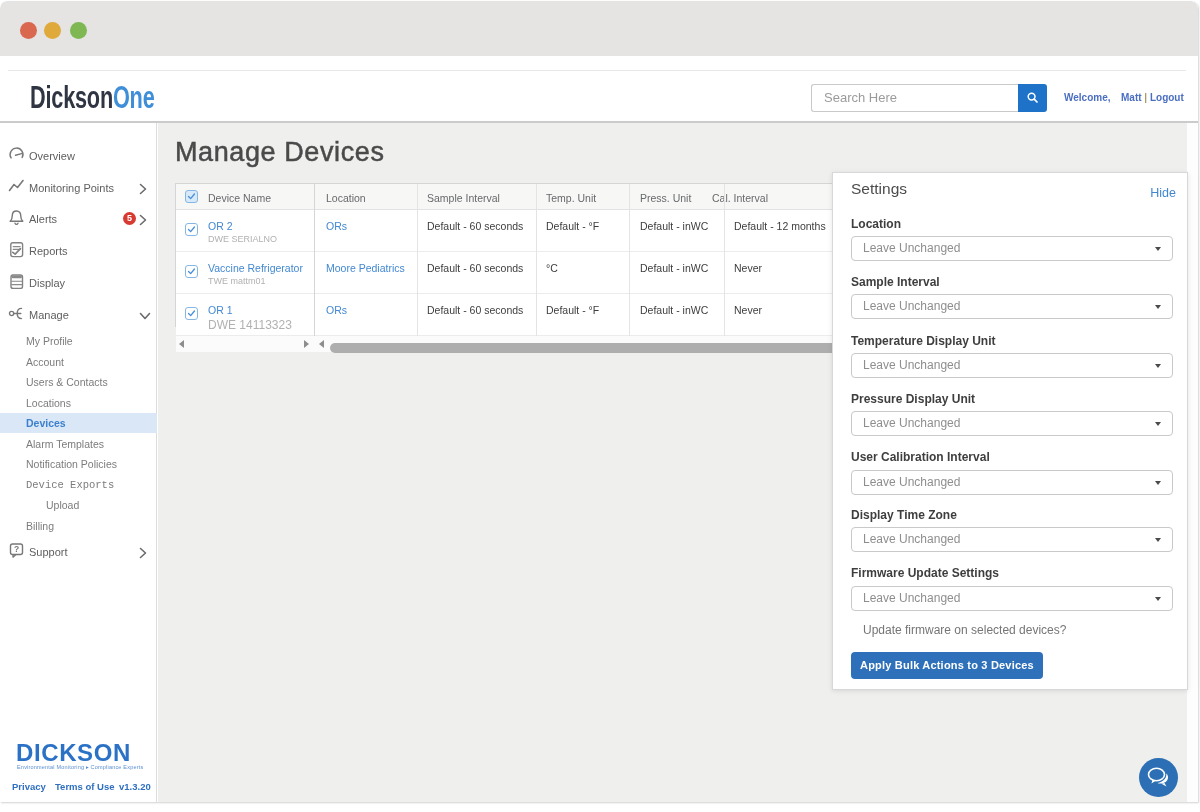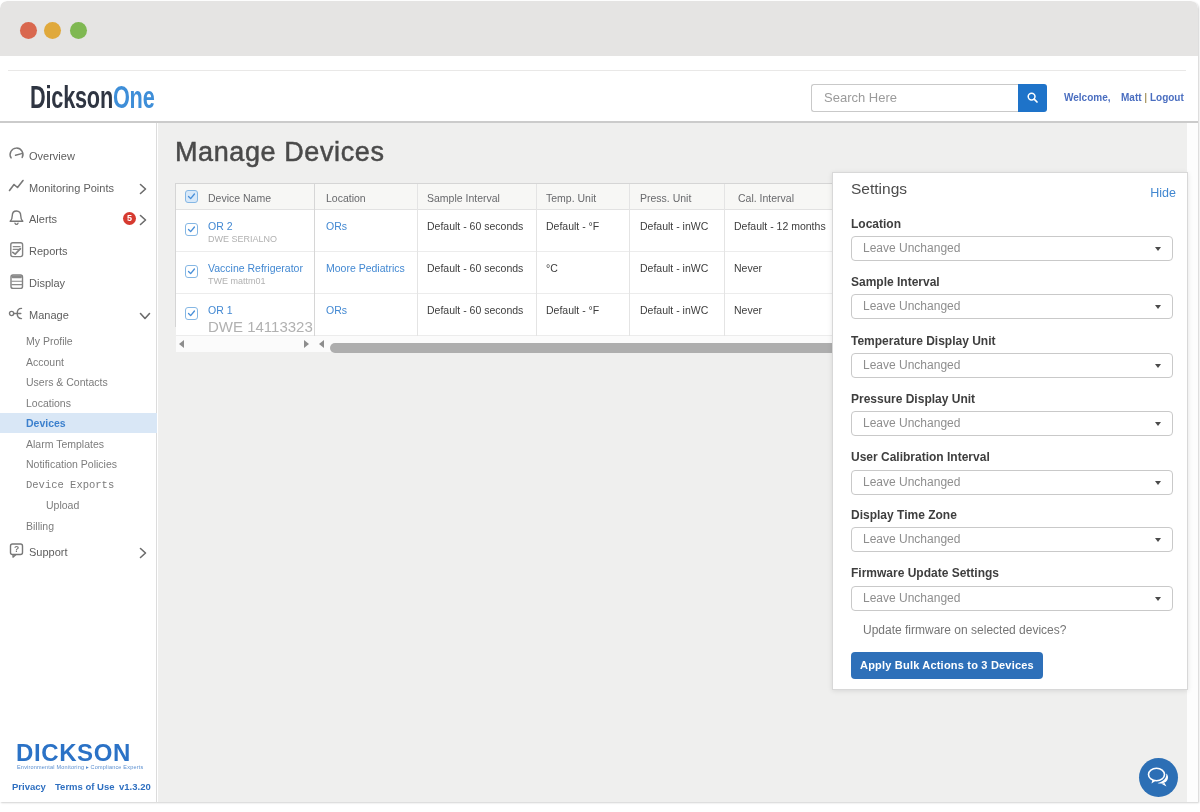--- a/index.html
+++ b/index.html
@@ -166,21 +166,21 @@
   <div id="table">
     <div id="thead">
       <svg class="cb" style="left:9px; top:6px; background:#d8e9f9;" width="13" height="13" viewBox="0 0 13 13">
           <path d="M3 6.5 L5.5 9 L10 3.5" fill="none" stroke="#4a90d9" stroke-width="1.6" stroke-linecap="round" stroke-linejoin="round"></path>
         </svg>
       <span class="th" style="left:32px;">Device Name</span>
       <span class="th" style="left:150px;">Location</span>
       <span class="th" style="left:251px;">Sample Interval</span>
       <span class="th" style="left:370px;">Temp. Unit</span>
       <span class="th" style="left:464px;">Press. Unit</span>
-      <span class="th" style="left:562px;text-align:center;">Cal. Interval</span>
+      <span class="th" style="left:536px;text-align:center;">Cal. Interval</span>
       <span class="th" style="left:668px;">Alarm Template</span>
     </div>
     <div class="row" style="top:26px;text-align:center;">
       <svg class="cb" style="left:9px; top:13px;" width="13" height="13" viewBox="0 0 13 13">
           <path d="M3 6.5 L5.5 9 L10 3.5" fill="none" stroke="#4a90d9" stroke-width="1.6" stroke-linecap="round" stroke-linejoin="round"></path>
         </svg>
       <div style="position:absolute; left:32px; top:9.5px; font-size:10.5px;"><span class="link">OR 2</span></div>
       <div style="position:absolute; left:32px; top:23.5px; font-size:9px; color:#b1b1b1;">DWE SERIALNO</div>
       <div style="position:absolute; left:150px; top:9.5px; font-size:10.5px;"><span class="link">ORs</span></div>
       <div style="position:absolute; left:251px; top:9.5px; font-size:10.5px; color:#3d3d3d;">Default - 60 seconds</div>
@@ -198,21 +198,21 @@
       <div style="position:absolute; left:251px; top:9.5px; font-size:10.5px; color:#3d3d3d;">Default - 60 seconds</div>
       <div style="position:absolute; left:370px; top:9.5px; font-size:10.5px; color:#3d3d3d;">°C</div>
       <div style="position:absolute; left:464px; top:9.5px; font-size:10.5px; color:#3d3d3d;">Default - inWC</div>
       <div style="position:absolute; left:558px; top:9.5px; font-size:10.5px; color:#3d3d3d;">Never</div>
     </div>
     <div class="row" style="top:110px;">
       <svg class="cb" style="left:9px; top:13px;" width="13" height="13" viewBox="0 0 13 13">
           <path d="M3 6.5 L5.5 9 L10 3.5" fill="none" stroke="#4a90d9" stroke-width="1.6" stroke-linecap="round" stroke-linejoin="round"></path>
         </svg>
       <div style="position:absolute; left:32px; top:9.5px; font-size:10.5px;"><span class="link">OR 1</span></div>
-      <div style="position:absolute; left:32px; top:23.5px; font-size:15px; color:#b1b1b1;">DWE 14113323</div>
+      <div style="position:absolute; left:32px; top:23.5px; font-size:12px; color:#b1b1b1;">DWE 14113323</div>
       <div style="position:absolute; left:150px; top:9.5px; font-size:10.5px;"><span class="link">ORs</span></div>
       <div style="position:absolute; left:251px; top:9.5px; font-size:10.5px; color:#3d3d3d;">Default - 60 seconds</div>
       <div style="position:absolute; left:370px; top:9.5px; font-size:10.5px; color:#3d3d3d;">Default - °F</div>
       <div style="position:absolute; left:464px; top:9.5px; font-size:10.5px; color:#3d3d3d;">Default - inWC</div>
       <div style="position:absolute; left:558px; top:9.5px; font-size:10.5px; color:#3d3d3d;">Never</div>
     </div>
     <div class="vline" style="left:138px; height:152px; background:#d6d6d6;"></div>
     <div class="vline" style="left:241px; height:152px;"></div>
     <div class="vline" style="left:360px; height:152px;"></div>
     <div class="vline" style="left:453px; height:152px;"></div>

